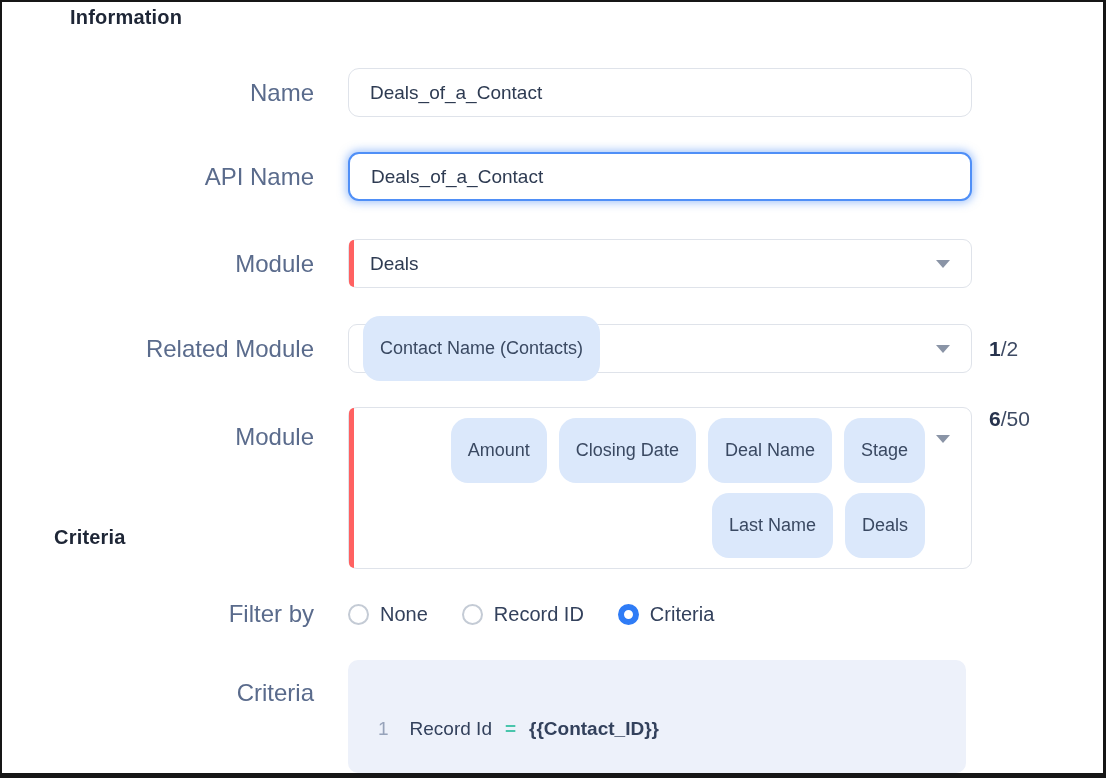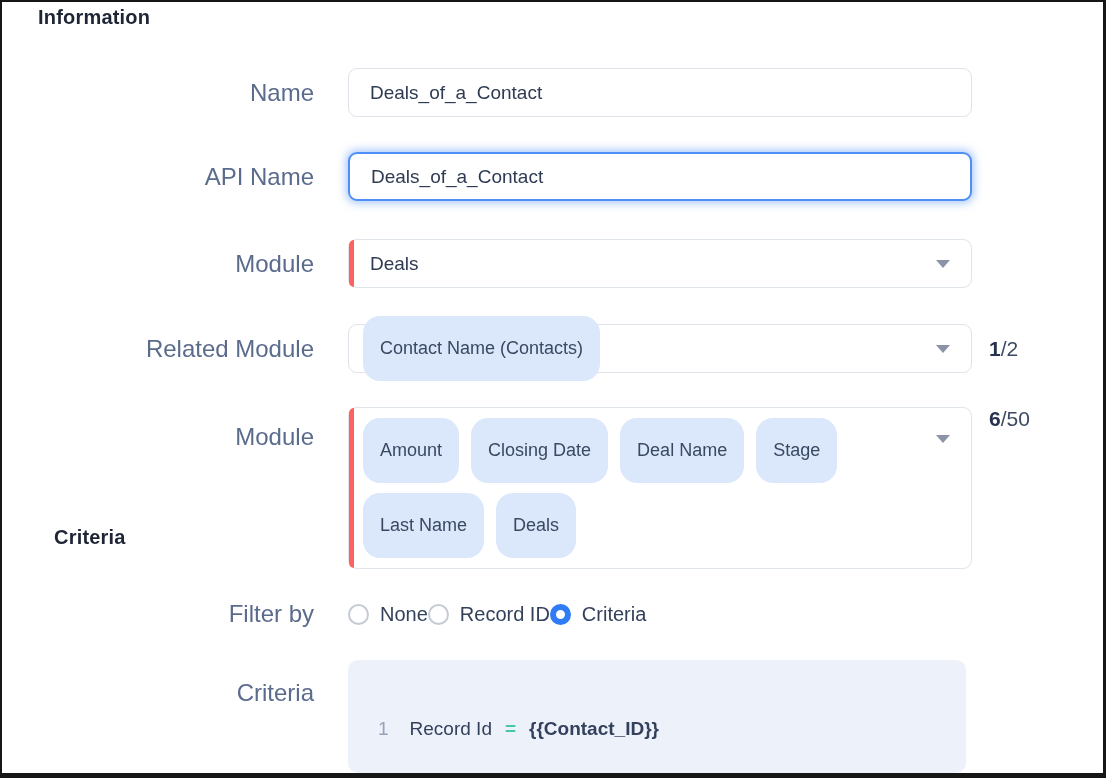--- a/index.html
+++ b/index.html
@@ -14,21 +14,21 @@
     position:relative;
     color:#2e3b52;
   }
   .section-title {
     position:absolute;
     font-size:20px;
     font-weight:700;
     color:#1e2636;
     letter-spacing:.2px;
   }
-  #title-information { left:36px; top:4px; }
+  #title-information { left:68px; top:4px; }
   #title-criteria { left:52px; top:524px; }
 
   .row { position:absolute; left:0; display:flex; align-items:center; width:1106px; }
   .row .label {
     width:312px;
     text-align:right;
     color:#5a6b8c;
     font-size:24px;
     flex:0 0 312px;
   }
@@ -42,21 +42,21 @@
     border-radius:9px;
     font-size:19px;
     color:#2e3b52;
     display:flex;
     align-items:center;
     padding:0 44px 0 21px;
     position:relative;
     outline:none;
     font-family:"Liberation Sans", sans-serif;
   }
-  input.textbox { display:block; line-height:47px; }
+  input.textbox { display:block; line-height:47px;border-radius:11px; }
   .required::before {
     content:"";
     position:absolute;
     left:0; top:0; bottom:0;
     width:5px;
     background:#ff6161;
     border-radius:9px 0 0 9px;
   }
   .focused {
     border:2px solid #4f8ff7;
@@ -77,36 +77,37 @@
     min-height:93px;
     border:1px solid #dfe3ea;
     border-radius:9px;
     background:#fff;
     padding:10px 46px 10px 14px;
     display:flex;
     flex-wrap:wrap;
     gap:10px 12px;
     align-content:flex-start;
     position:relative;
+    justify-content:flex-end;
   }
   .fields-box .arrow-down { top:27px; margin-top:0; }
   .chip {
     background:#dbe8fb;
     color:#3a4962;
     border-radius:17px;
     padding:20px 17px;
     font-size:18px;
     line-height:25px;
     white-space:nowrap;
   }
   .counter { margin-left:17px; font-size:21px; color:#3d4a63; white-space:nowrap; }
   .counter .cur { font-weight:700; color:#27334d; }
   .counter-fields { align-self:flex-start; }
 
-  .radio-group { display:flex; align-items:flex-end; margin-left:34px; }
+  .radio-group { display:flex; align-items:flex-end; gap:34px; margin-left:34px; }
   .radio-opt { display:flex; align-items:center; gap:11px; font-size:20px; color:#33415c; cursor:default; }
   .radio {
     width:21px; height:21px;
     border-radius:50%;
     border:2px solid #c4cbd5;
     background:#fff;
     flex:0 0 21px;
   }
   .radio.checked { border:6px solid #2f7cf6; }
 

